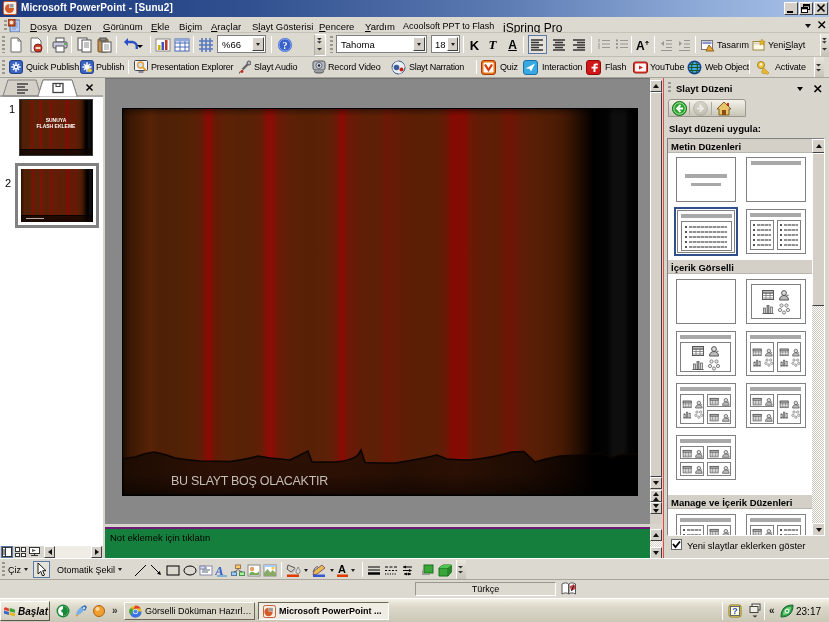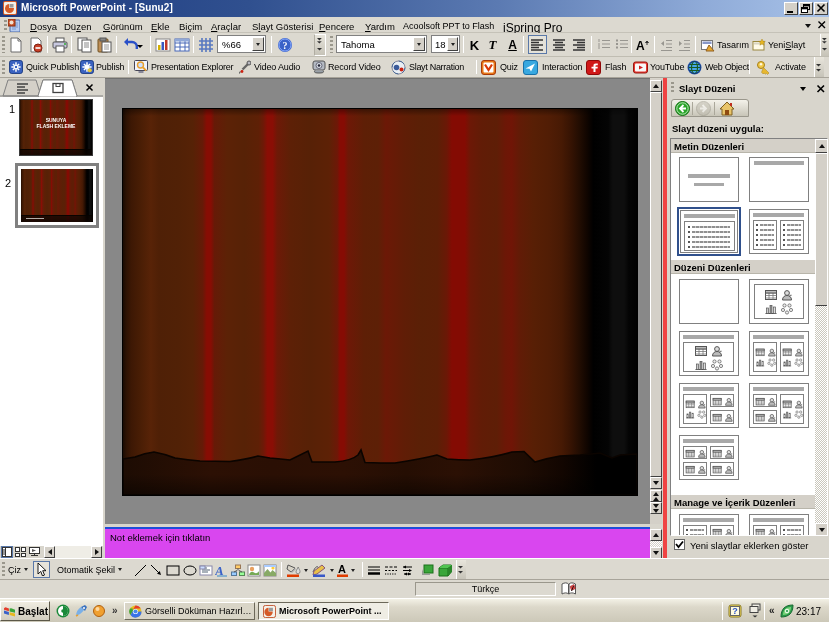--- a/index.html
+++ b/index.html
@@ -33,23 +33,23 @@
 .combo { position:absolute; background:#fff; border:1px solid #808080; height:18px; font-size:9.5px; }
 .combo .arr { position:absolute; right:1px; top:1px; width:12px; height:14px; background:#d4d0c8; border:1px solid; border-color:#fff #404040 #404040 #fff; text-align:center; font-size:6px; line-height:14px; color:#333; }
 
 
 #leftpanel { left:0; top:78px; width:103px; height:480px; background:#fff; }
 #graybg { left:105px; top:78px; width:545px; height:446px; background:#888; border-top:1px solid #707070; }
 #slide { left:122px; top:108px; width:516px; height:388px; border:1px solid #000; background:#000; }
 .curtain { background:linear-gradient(90deg,
  #1a0b02 0.0%, #2c1203 0.6%, #3d1804 1.6%, #4a1e05 3.5%, #582307 5.4%, #4f2006 7.0%, #512106 10.7%, #562206 13.6%, #661a07 15.5%, #870d04 16.3%, #870d04 17.1%, #661a07 17.8%, #5c2206 20.3%, #572206 23.6%, #5e2006 26.4%, #6e1907 27.3%, #8a0e05 28.1%, #8a0e05 29.1%, #6e1907 30.0%, #5d2006 32.6%, #572106 36.4%, #5d2106 40.1%, #6e1807 41.7%, #860c04 42.2%, #860c04 43%, #6e1807 43.8%, #5e1f06 46.9%, #5d2006 49.6%, #6c1806 51.2%, #681a06 52.3%, #601d06 54.7%, #5a2006 58.1%, #5c1f06 61.2%, #6b1806 63.0%, #840b03 64.0%, #840b03 66.5%, #6c1806 67.6%, #611c06 69.8%, #5e1e06 72.7%, #6c1706 74.4%, #701506 75.6%, #621b06 77.1%, #581f05 79.8%, #511d05 82.9%, #471a04 85.3%, #351303 87.2%, #220d02 88.8%, #100500 90.3%, #000000 91.5%, #040404 94.4%, #0e0e0e 95.3%, #0e0e0e 97.5%, #040404 98.4%, #000000 100.0%); }
 #vscroll { left:650px; top:79px; width:12px; height:445px; background:#d4d0c8; }
-#notes { left:105px; top:527px; width:545px; height:31px; background:#d946ef; border-top:2px solid #1d4ed8; }
+#notes { left:105px; top:527px; width:545px; height:31px; background:#15803d; border-top:2px solid #701a75; }
 #notesscroll { left:650px; top:528px; width:12px; height:30px; }
-#taskpane { left:663px; top:78px; width:166px; height:480px; background:#d8d5cc; border-left:4px solid #ef4444; }
+#taskpane { left:663px; top:78px; width:166px; height:480px; background:#d8d5cc; border-left:1px solid #ef4444; }
 
 
 .tu { width:0;height:0;border-left:3px solid transparent;border-right:3px solid transparent;border-bottom:4px solid #111; }
 .td { width:0;height:0;border-left:3px solid transparent;border-right:3px solid transparent;border-top:4px solid #111; }
 .tl { width:0;height:0;border-top:3px solid transparent;border-bottom:3px solid transparent;border-right:4px solid #111; }
 .tr { width:0;height:0;border-top:3px solid transparent;border-bottom:3px solid transparent;border-left:4px solid #111; }
 .tds { width:0;height:0;border-left:2.5px solid transparent;border-right:2.5px solid transparent;border-top:3px solid #222; }
 
 .sbtn { position:absolute; background:#d4d0c8; border:1px solid; border-color:#fff #404040 #404040 #fff;
   display:flex; align-items:center; justify-content:center; font-size:7px; color:#000; }
@@ -342,21 +342,21 @@
       </div>
     <div class="tbtn isp" style="left:151px;letter-spacing:-.2px;">Presentation Explorer</div>
     <div class="tbtn isp" style="left:239px;">
         <svg width="12" height="14" viewBox="0 0 12 14">
           <path d="M3.5 9.5L10 3" stroke="#666" stroke-width="2.4"></path>
           <circle cx="10" cy="3" r="2" fill="#b8b8c0" stroke="#555"></circle>
           <path d="M1.5 11.5l-1.5 2" stroke="#555" stroke-width="1.2"></path>
           <circle cx="3" cy="11.5" r="1.4" fill="#cc2010"></circle>
         </svg>
       </div>
-    <div class="tbtn isp" style="left:254px;">Video Audio</div>
+    <div class="tbtn isp" style="left:254px;">Slayt Audio</div>
     <div class="tbtn isp" style="left:312px;">
         <svg width="14" height="14" viewBox="0 0 14 14">
           <rect x="1" y="1" width="12" height="9" rx="2" fill="#b4bac2" stroke="#555"></rect>
           <circle cx="7" cy="5.5" r="3" fill="#dde4ea" stroke="#667"></circle>
           <circle cx="7" cy="5.5" r="1.3" fill="#223"></circle>
           <path d="M3 10.5c-1 1.5-1 2.5 4 2.5s5-1 4-2.5" fill="#99a0a8" stroke="#555"></path>
         </svg>
       </div>
     <div class="tbtn isp" style="left:328px;">Record Video</div>
     <div class="tbtn isp" style="left:391px;">
@@ -492,20 +492,21 @@
             <stop offset="0.65" stop-color="#2b1004"></stop>
           <stop offset="0.78" stop-color="#1e0c03"></stop>
             <stop offset="0.855" stop-color="#120601"></stop>
           <stop offset="0.92" stop-color="#000"></stop>
             <stop offset="1" stop-color="#000"></stop>
         </linearGradient>
       </defs>
       <path d="M0 14 Q 6 13 12 12 Q 22 8 31 7 Q 42 9 52 13 Q 65 15 77 16 L 107 16.5 Q 125 14 135 11 L 147 13 Q 158 14 167 15 L 185 6 L 189 17 L 212 17 Q 228 16 235 10 L 238 5 L 242 17.5 Q 258 18 272 18 Q 298 14 314 10 L 324 14 Q 336 15 347 15 Q 372 12 389 7 L 401 6.5 L 412 17 Q 425 13 437 11 L 457 10 Q 470 9 477 8 L 489 13 L 497 10 L 514 9 L 514 50 L 0 50 Z" fill="url(#fgrad)" stroke="#0b0400" stroke-width="1.6"></path>
     </svg>
     <div class="abs" style="left:0;top:365px;width:514px;height:21px;background:linear-gradient(180deg,rgba(0,0,0,0),rgba(0,0,0,.45));"></div>
+    <div class="abs" style="left:48px;top:365px;color:#c6beb8;font-size:12.5px;letter-spacing:-.3px;">BU SLAYT BOŞ OLACAKTIR</div>
   </div>
 
   <div id="vscroll" class="abs">
     <div class="sbtn" style="left:0;top:1px;width:12px;height:12px;">
         <span class="tu"></span>
       </div>
     <div class="abs" style="left:0;top:13px;width:12px;height:385px;background:#d4d0c8;border:1px solid;border-color:#fff #404040 #404040 #fff;"></div>
     <div class="sbtn" style="left:0;top:398px;width:12px;height:12px;">
         <span class="td"></span>
       </div>
@@ -613,21 +614,21 @@
             <div style="position:absolute;left:2px;top:8px;width:2px;height:2px;background:#555;"></div>
             <div style="position:absolute;left:6px;top:8px;width:14px;height:2px;background:repeating-linear-gradient(90deg,#909090 0 3px,#c8c8c8 3px 4px);"></div>
             <div style="position:absolute;left:2px;top:13px;width:2px;height:2px;background:#555;"></div>
             <div style="position:absolute;left:6px;top:13px;width:14px;height:2px;background:repeating-linear-gradient(90deg,#909090 0 3px,#c8c8c8 3px 4px);"></div>
             <div style="position:absolute;left:2px;top:18px;width:2px;height:2px;background:#555;"></div>
             <div style="position:absolute;left:6px;top:18px;width:14px;height:2px;background:repeating-linear-gradient(90deg,#909090 0 3px,#c8c8c8 3px 4px);"></div>
             <div style="position:absolute;left:2px;top:23px;width:2px;height:2px;background:#555;"></div>
             <div style="position:absolute;left:6px;top:23px;width:14px;height:2px;background:repeating-linear-gradient(90deg,#909090 0 3px,#c8c8c8 3px 4px);"></div>
           </div>
         </div>
-<div style="position:absolute;left:0;top:121px;width:144px;height:14px;background:#d4d0c8;border-bottom:1px solid #b8b5aa;font-weight:bold;font-size:9.5px;padding:2px 0 0 3px;">Düzeni Düzenleri</div>
+<div style="position:absolute;left:0;top:121px;width:144px;height:14px;background:#d4d0c8;border-bottom:1px solid #b8b5aa;font-weight:bold;font-size:9.5px;padding:2px 0 0 3px;">İçerik Görselli</div>
 <div style="position:absolute;left:8px;top:140px;width:60px;height:45px;background:#fff;border:1px solid #808080;"></div>
 <div style="position:absolute;left:78px;top:140px;width:60px;height:45px;background:#fff;border:1px solid #808080;">
           <div style="position:absolute;left:4px;top:4px;width:50px;height:35px;border:1px solid #808080;">
             <svg style="position:absolute;left:9px;top:4px" width="30" height="26" viewBox="0 0 30 26">
               <use href="#ic-table" x="1" y="1"></use>
               <use href="#ic-person" x="17" y="1"></use>
               <use href="#ic-chart" x="1" y="14"></use>
               <use href="#ic-cycle" x="17" y="14"></use>
             </svg>
           </div>
@@ -921,21 +922,21 @@
   </div>
 
   <div id="taskbar" class="abs">
     <div class="abs" style="left:0;top:2px;width:50px;height:20px;background:linear-gradient(to bottom,#efece0,#d2cec0);border:1px solid;border-color:#fff #5c5848 #5c5848 #fff;display:flex;align-items:center;">
       <svg width="13" height="13" viewBox="0 0 13 13" style="margin-left:2px">
           <path d="M1 3.2 Q2.5 2 3.2 2.4 L5.9 3.4 V6.3 L1 4.8 Z" fill="#e43c2c"></path>
           <path d="M6.6 3.6 Q8.5 3 9.5 3.8 L12 4.8 V7.8 L6.6 6.4 Z" fill="#3aa63a"></path>
           <path d="M1 5.6 L5.9 7.1 V10 L1 8.6 Z" fill="#3a62c8"></path>
           <path d="M6.6 7.2 L12 8.6 V11.4 Q9 11 6.6 10 Z" fill="#e8b820"></path>
         </svg>
-      <span style="font-weight:bold;font-size:10px;margin-left:2px;">Başlat</span>
+      <span style="font-weight:bold;font-size:10px;margin-left:2px;font-style:italic;">Başlat</span>
     </div>
     <svg class="abs" style="left:56px;top:5px" width="14" height="14" viewBox="0 0 14 14">
         <circle cx="7" cy="7" r="6.5" fill="#1a8a3a"></circle>
         <circle cx="7" cy="7" r="5" fill="#fff"></circle>
         <path d="M7 2a5 5 0 010 10z" fill="#1a8a3a"></path>
         <circle cx="7" cy="7" r="1.8" fill="#1a8a3a"></circle>
       </svg>
     <svg class="abs" style="left:74px;top:5px" width="14" height="14" viewBox="0 0 14 14">
         <path d="M2 12c0-4 2-7 5-9l3 3c-2 3-5 5-8 6z" fill="#7ab0e8"></path>
         <path d="M7 3l4-2 2 2-2 4z" fill="#3a72c0"></path>

